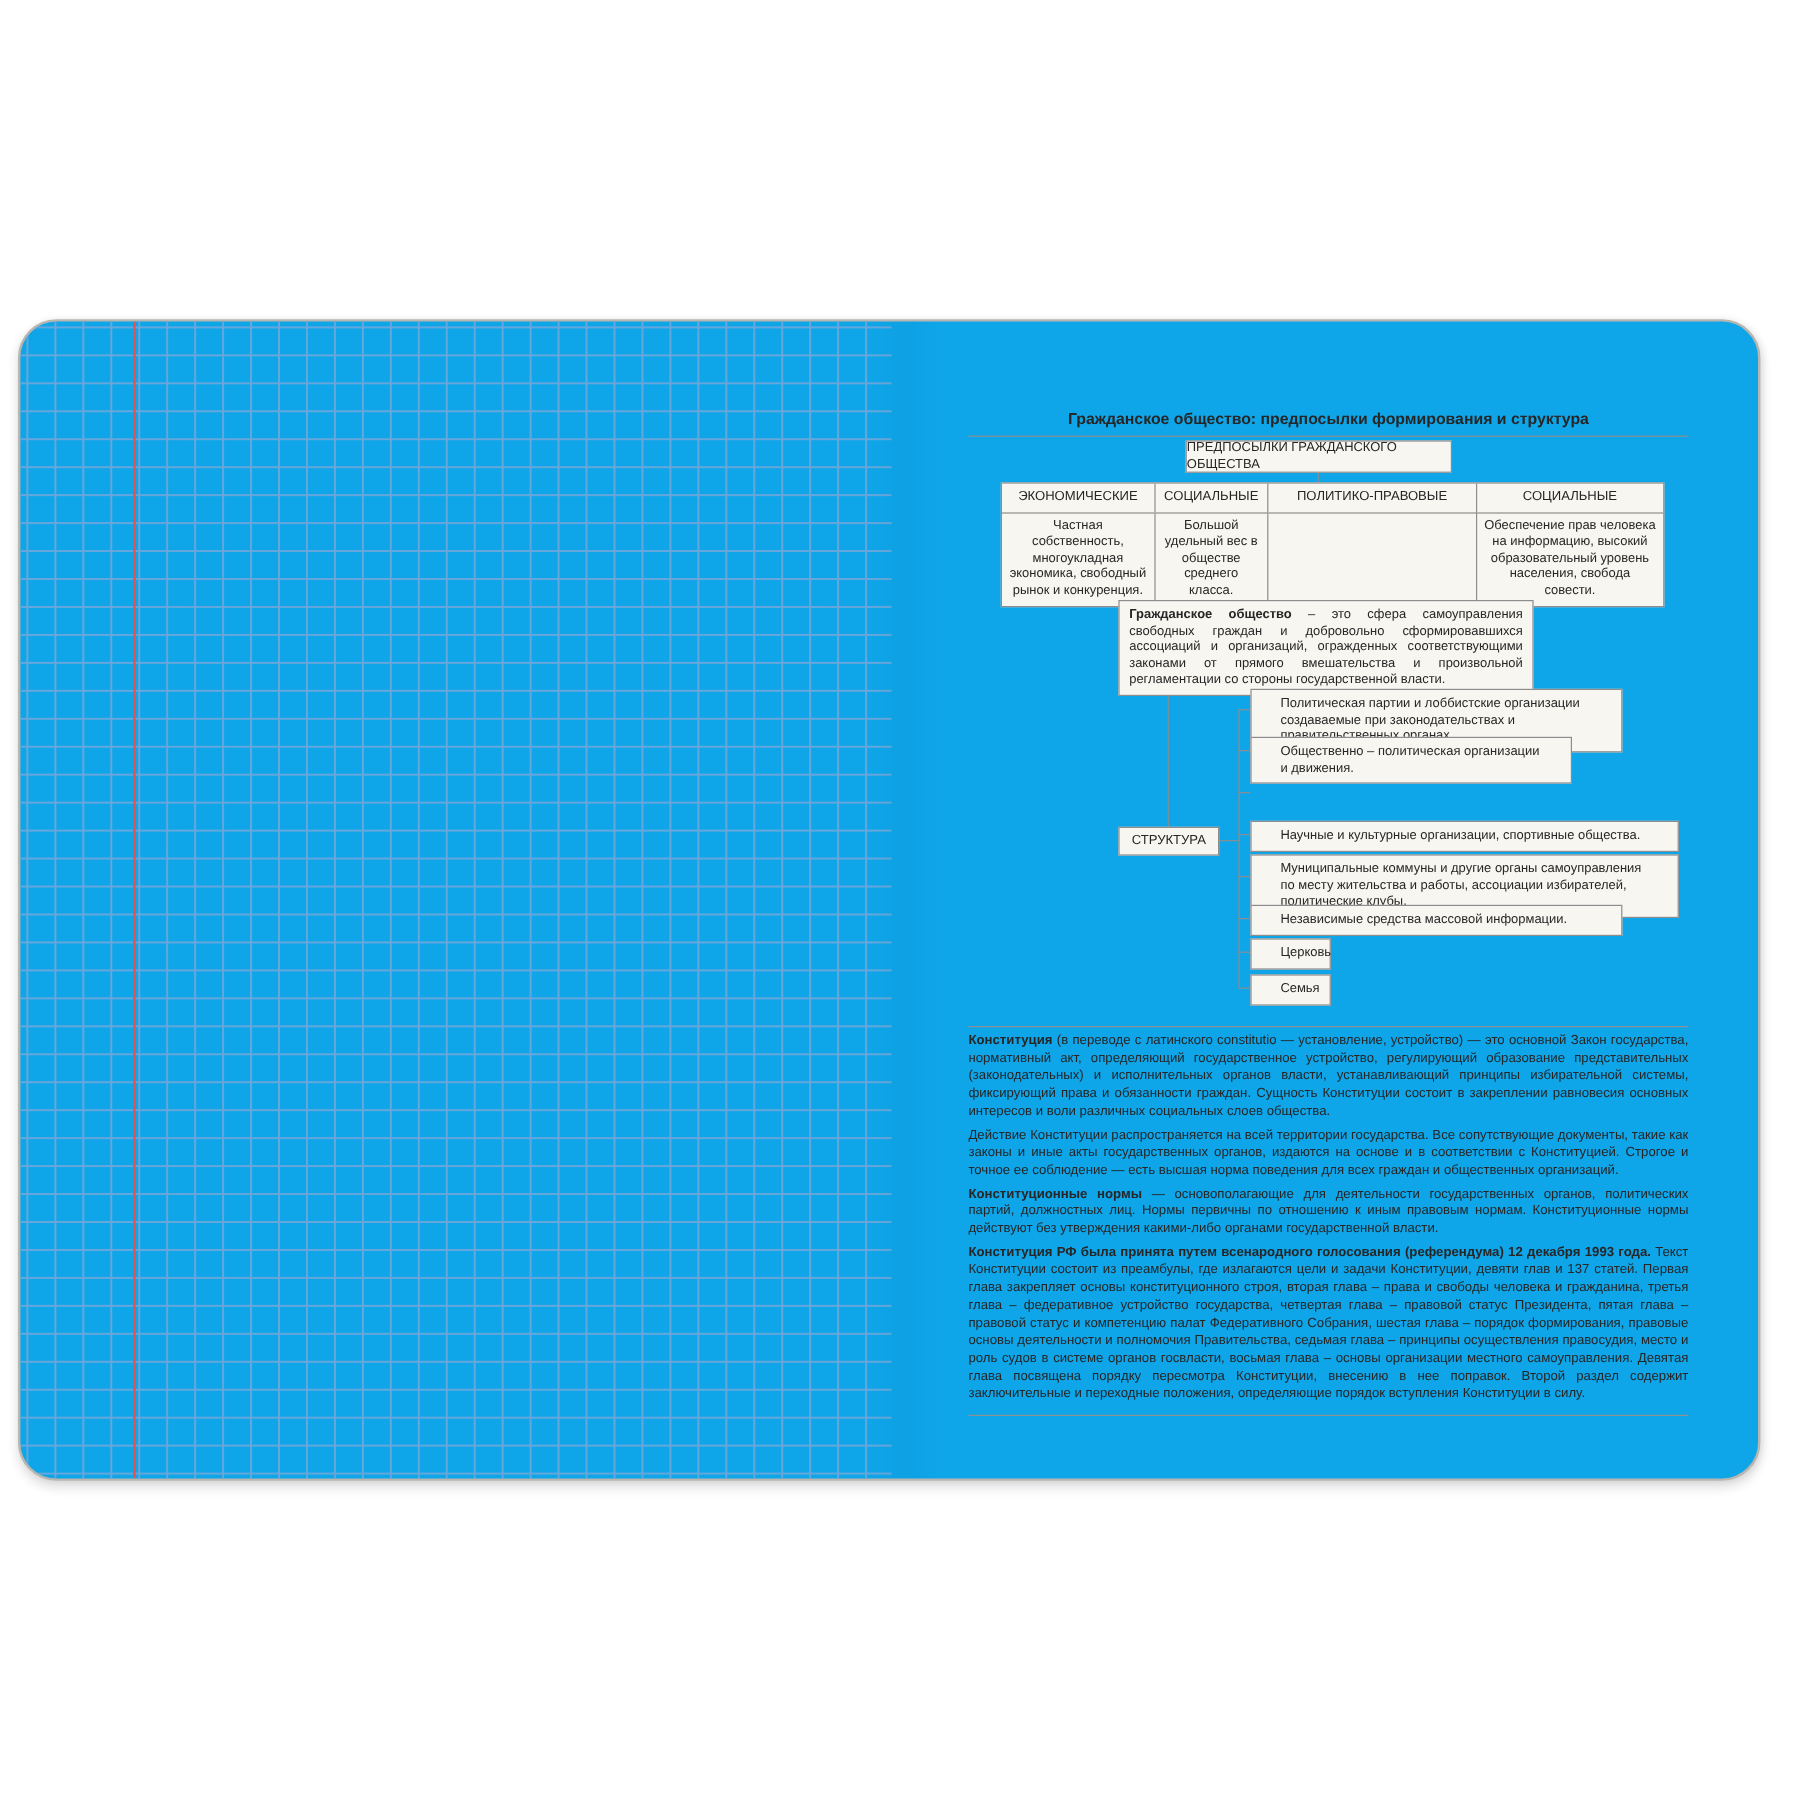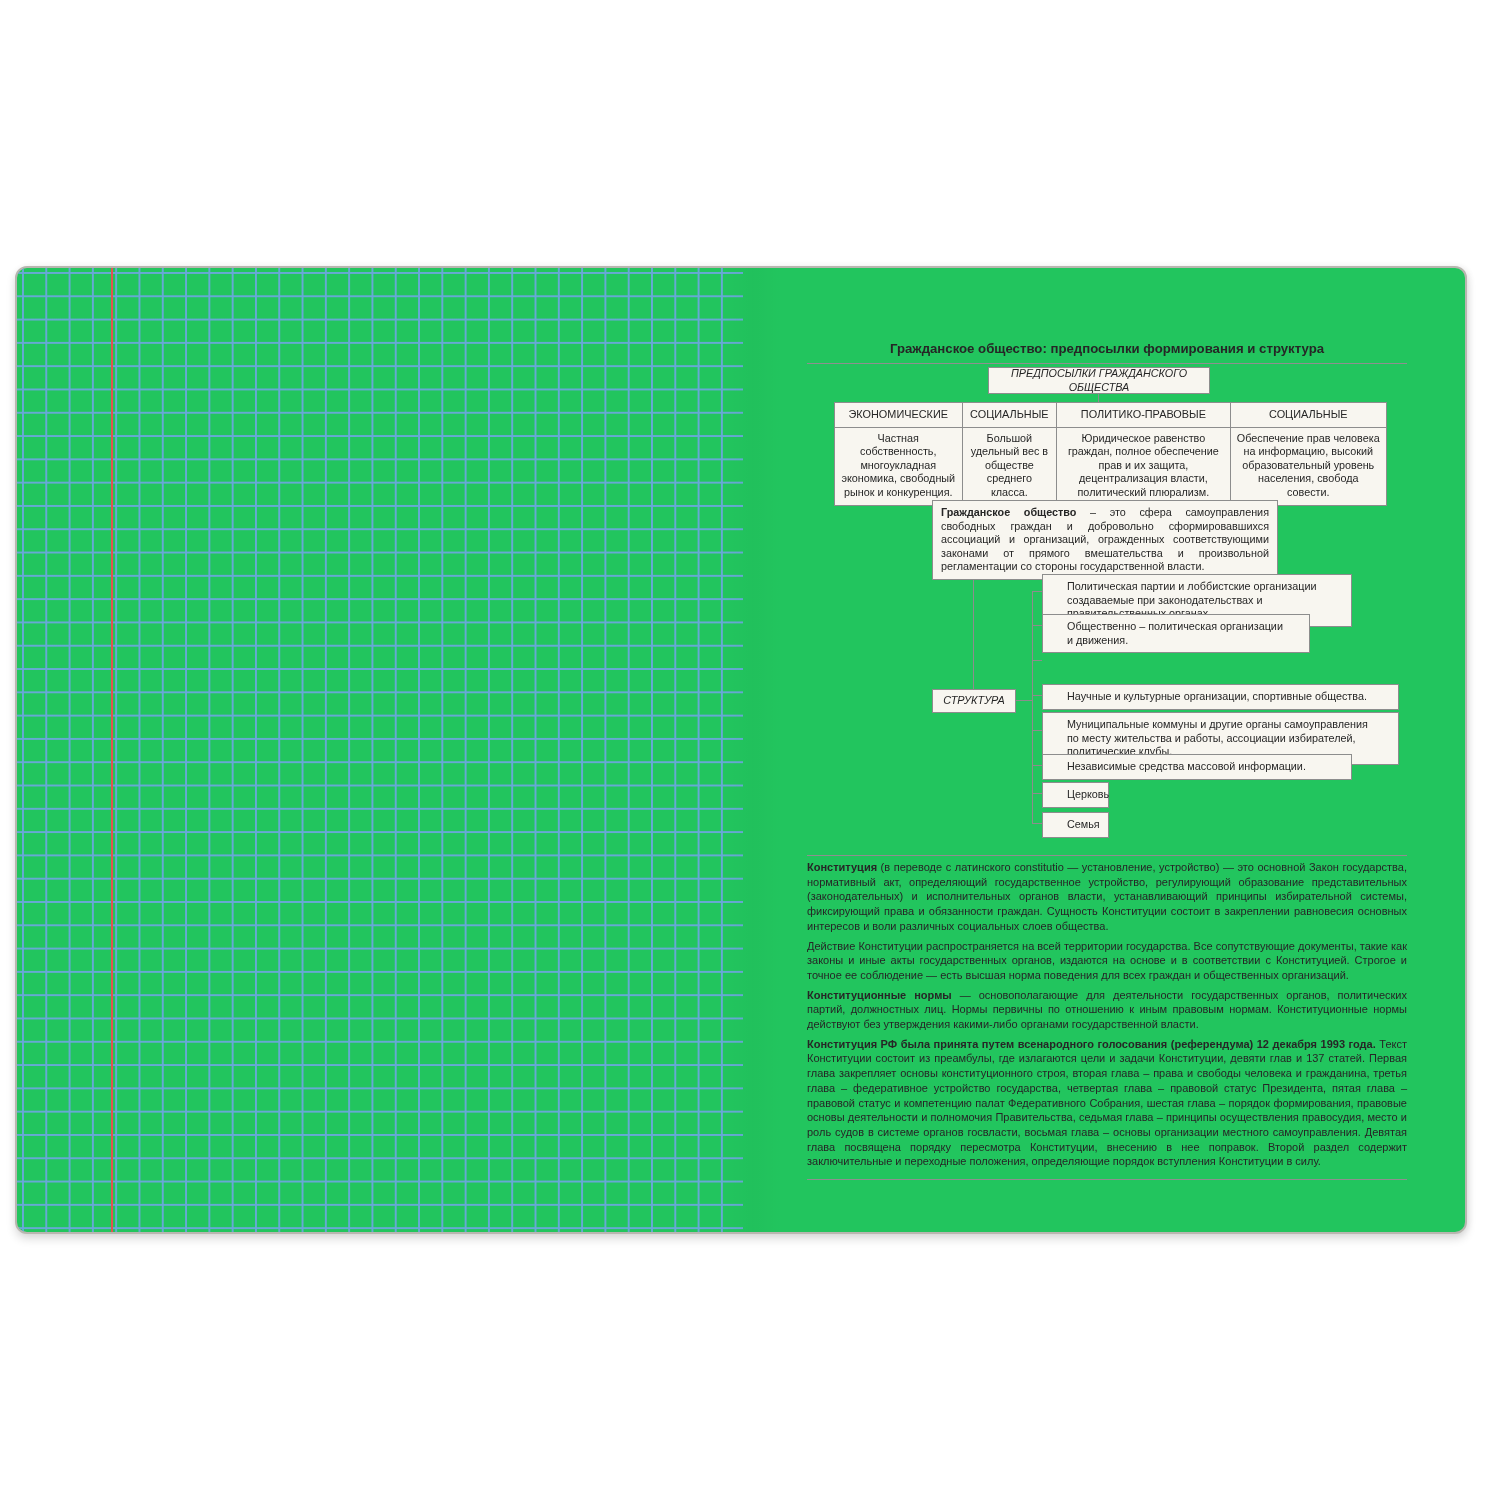--- a/index.html
+++ b/index.html
@@ -1,40 +1,40 @@
 <!DOCTYPE html>
 <html lang="ru"><head>
 <meta charset="utf-8">
 <style>
   html,body{margin:0;padding:0;background:#ffffff;}
   body{width:1500px;height:1500px;position:relative;font-family:"Liberation Sans",sans-serif;color:#262626;}
 
   .spread{position:absolute;left:15px;top:266px;width:1452px;height:968px;
-    background:#22c55e;border:2px solid #b9b6b0;border-radius:12px;overflow:hidden;
+    background:#0ea5e9;border:2px solid #b9b6b0;border-radius:32px;overflow:hidden;
     box-shadow:0 5px 10px rgba(0,0,0,0.14),2px 0 6px rgba(0,0,0,0.06);box-sizing:border-box;}
 
   
   .grid-page{position:absolute;left:0;top:0;width:726px;height:100%;
     background-image:
       linear-gradient(to right, rgba(106,167,218,0.95) 1.5px, transparent 1.5px),
       linear-gradient(to bottom, rgba(106,167,218,0.95) 1.5px, transparent 1.5px);
     background-size:23.3px 23.3px;background-position:5px 4px;}
   .margin-line{position:absolute;left:94px;top:0;width:2px;height:100%;background:#e25351;}
   .spine-shade{position:absolute;left:706px;top:0;width:60px;height:100%;
     background:linear-gradient(to right, rgba(0,0,0,0) 0%, rgba(0,0,0,0.025) 50%, rgba(0,0,0,0) 100%);}
 
   
   .ref-page{position:absolute;left:726px;top:0;width:726px;height:100%;box-sizing:border-box;
     padding:0 62px 0 64px;}
   .page-title{margin-top:72px;text-align:center;font-weight:bold;font-size:13.2px;line-height:17px;}
   .rule{border:none;border-top:1px solid #8f8f8f;margin:6px 0 0 0;}
 
   .diagram{position:relative;height:485px;font-size:10.8px;line-height:13.5px;}
   .dbox{position:absolute;border:1px solid #8d8d8d;background:#f8f6f0;box-sizing:border-box;z-index:2;}
-  .center-box{display:flex;align-items:center;justify-content:center;text-align:center;font-style:italic;}
+  .center-box{display:flex;align-items:center;justify-content:center;}
   .vline,.hline{position:absolute;background:#8d8d8d;z-index:1;}
 
   .root-box{left:181px;top:3px;width:222px;height:27px;font-size:10.8px;}
   .conn-root{left:291px;top:30px;width:1px;height:8px;}
 
   .ptable{position:absolute;left:27px;top:38px;width:553px;display:flex;z-index:2;
     border:1px solid #8d8d8d;background:#f8f6f0;box-sizing:border-box;}
   .pcol{box-sizing:border-box;}
   .pcol + .pcol{border-left:1px solid #8d8d8d;}
   .phead{border-bottom:1px solid #8d8d8d;text-align:center;padding:5px 2px;font-size:10.9px;}
@@ -77,21 +77,20 @@
         <div class="pcol" style="width:127px">
           <div class="phead">ЭКОНОМИЧЕСКИЕ</div>
           <div class="pcell">Частная собственность, многоукладная экономика, свободный рынок и конкуренция.</div>
         </div>
         <div class="pcol" style="width:95px">
           <div class="phead">СОЦИАЛЬНЫЕ</div>
           <div class="pcell">Большой удельный вес в обществе среднего класса.</div>
         </div>
         <div class="pcol" style="width:174px">
           <div class="phead">ПОЛИТИКО-ПРАВОВЫЕ</div>
-          <div class="pcell">Юридическое равенство граждан, полное обеспечение прав и их защита, децентрализация власти, политический плюрализм.</div>
         </div>
         <div class="pcol" style="width:157px">
           <div class="phead">СОЦИАЛЬНЫЕ</div>
           <div class="pcell">Обеспечение прав человека на информацию, высокий образовательный уровень населения, свобода совести.</div>
         </div>
       </div>
 
       <div class="vline conn-table"></div>
 
       <div class="dbox def-box"><b>Гражданское общество</b><span> – это сфера самоуправления свободных граждан и добровольно сформировавшихся ассоциаций и организаций, огражденных соответствующими законами от прямого вмешательства и произвольной регламентации со стороны государственной власти.</span></div>

